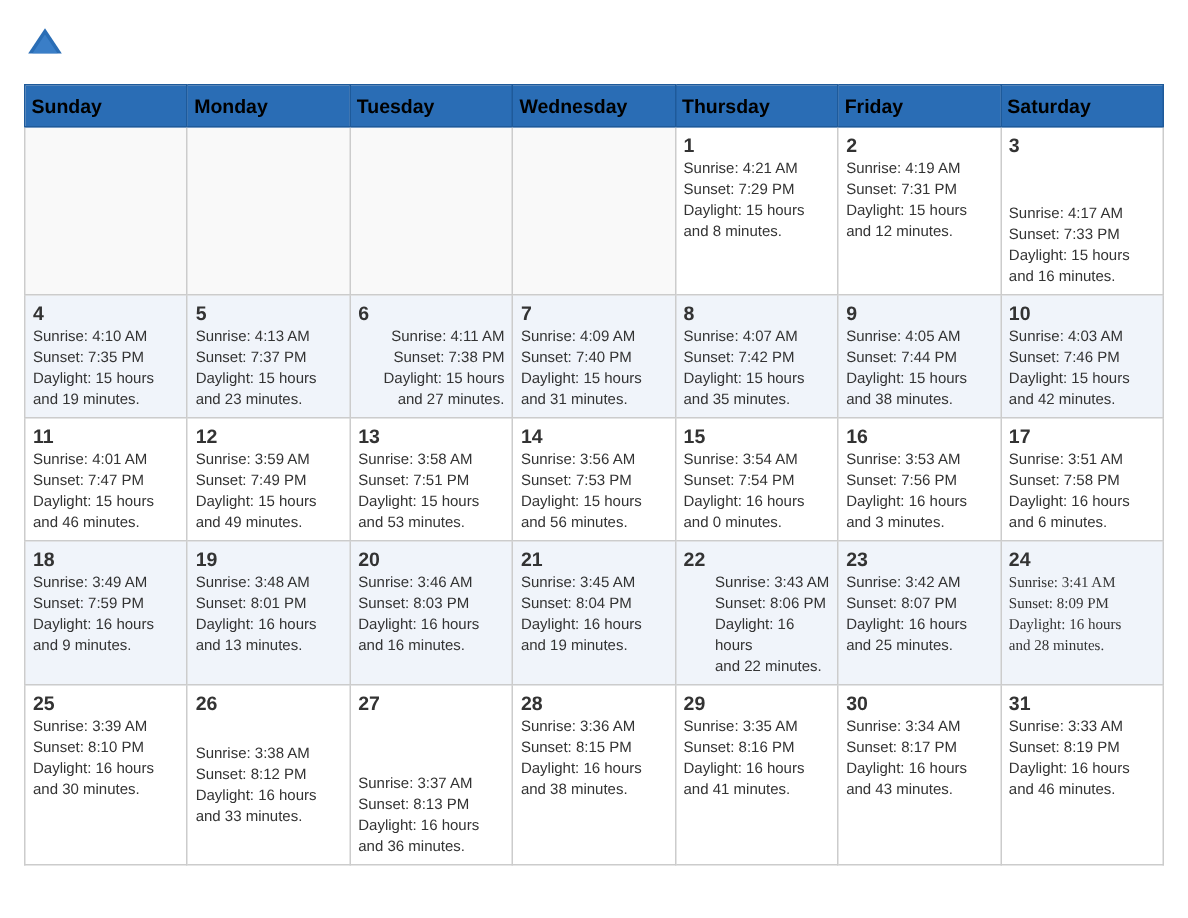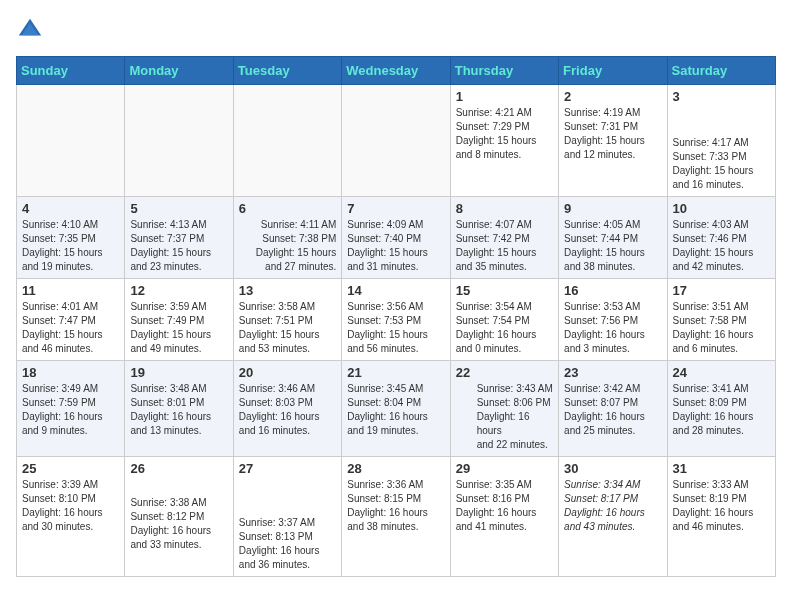--- a/index.html
+++ b/index.html
@@ -42,21 +42,21 @@
       font-size: 16px;
       color: #555;
     }
     .calendar {
       width: 100%;
       border-collapse: collapse;
       border: 1px solid #ccc;
     }
     .calendar th {
       background: #2a6db5;
-      color: #5eead4;
+      color: #000000;
       font-size: 13px;
       font-weight: bold;
       padding: 6px 4px;
       text-align: left;
       border: 1px solid #1e5a9a;
     }
     .calendar td {
       vertical-align: top;
       border: 1px solid #ccc;
       padding: 4px 5px;
@@ -287,21 +287,21 @@
         </td>
         <td>
           <span class="day-number">23</span>
           <div class="day-detail" style="white-space: pre-line;">Sunrise: 3:42 AM
 Sunset: 8:07 PM
 Daylight: 16 hours
 and 25 minutes.</div>
         </td>
         <td>
           <span class="day-number">24</span>
-          <div class="day-detail" style="white-space: pre-line;">Sunrise: 3:41 AM
+          <div class="day-detail" style="white-space: pre-line; font-family: Liberation Serif, serif;">Sunrise: 3:41 AM
 Sunset: 8:09 PM
 Daylight: 16 hours
 and 28 minutes.</div>
         </td>
       </tr>
       <tr>
         <td>
           <span class="day-number">25</span>
           <div class="day-detail" style="white-space: pre-line;">Sunrise: 3:39 AM
 Sunset: 8:10 PM
@@ -331,21 +331,21 @@
         </td>
         <td>
           <span class="day-number">29</span>
           <div class="day-detail" style="white-space: pre-line;">Sunrise: 3:35 AM
 Sunset: 8:16 PM
 Daylight: 16 hours
 and 41 minutes.</div>
         </td>
         <td>
           <span class="day-number">30</span>
-          <div class="day-detail" style="white-space: pre-line; font-style: italic;">Sunrise: 3:34 AM
+          <div class="day-detail" style="white-space: pre-line;">Sunrise: 3:34 AM
 Sunset: 8:17 PM
 Daylight: 16 hours
 and 43 minutes.</div>
         </td>
         <td>
           <span class="day-number">31</span>
           <div class="day-detail" style="white-space: pre-line;">Sunrise: 3:33 AM
 Sunset: 8:19 PM
 Daylight: 16 hours
 and 46 minutes.</div>

